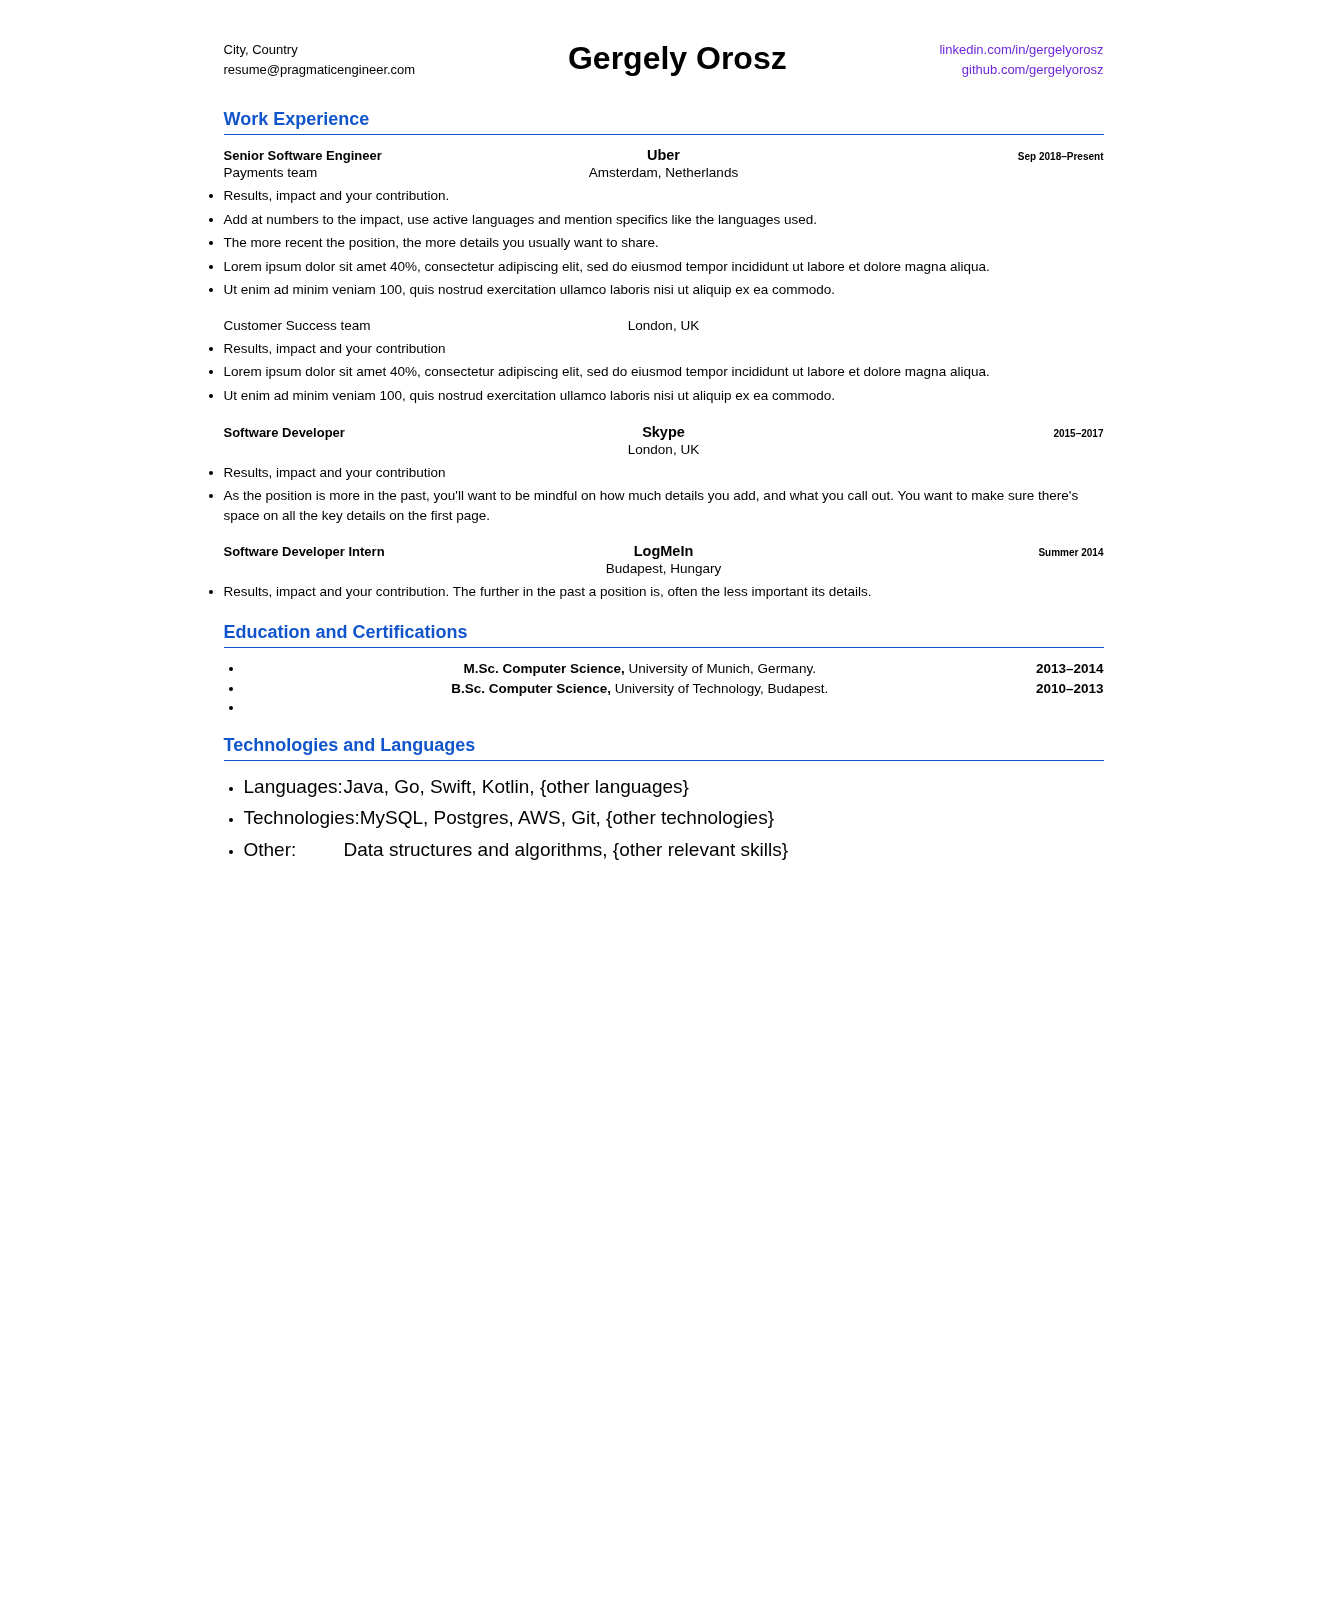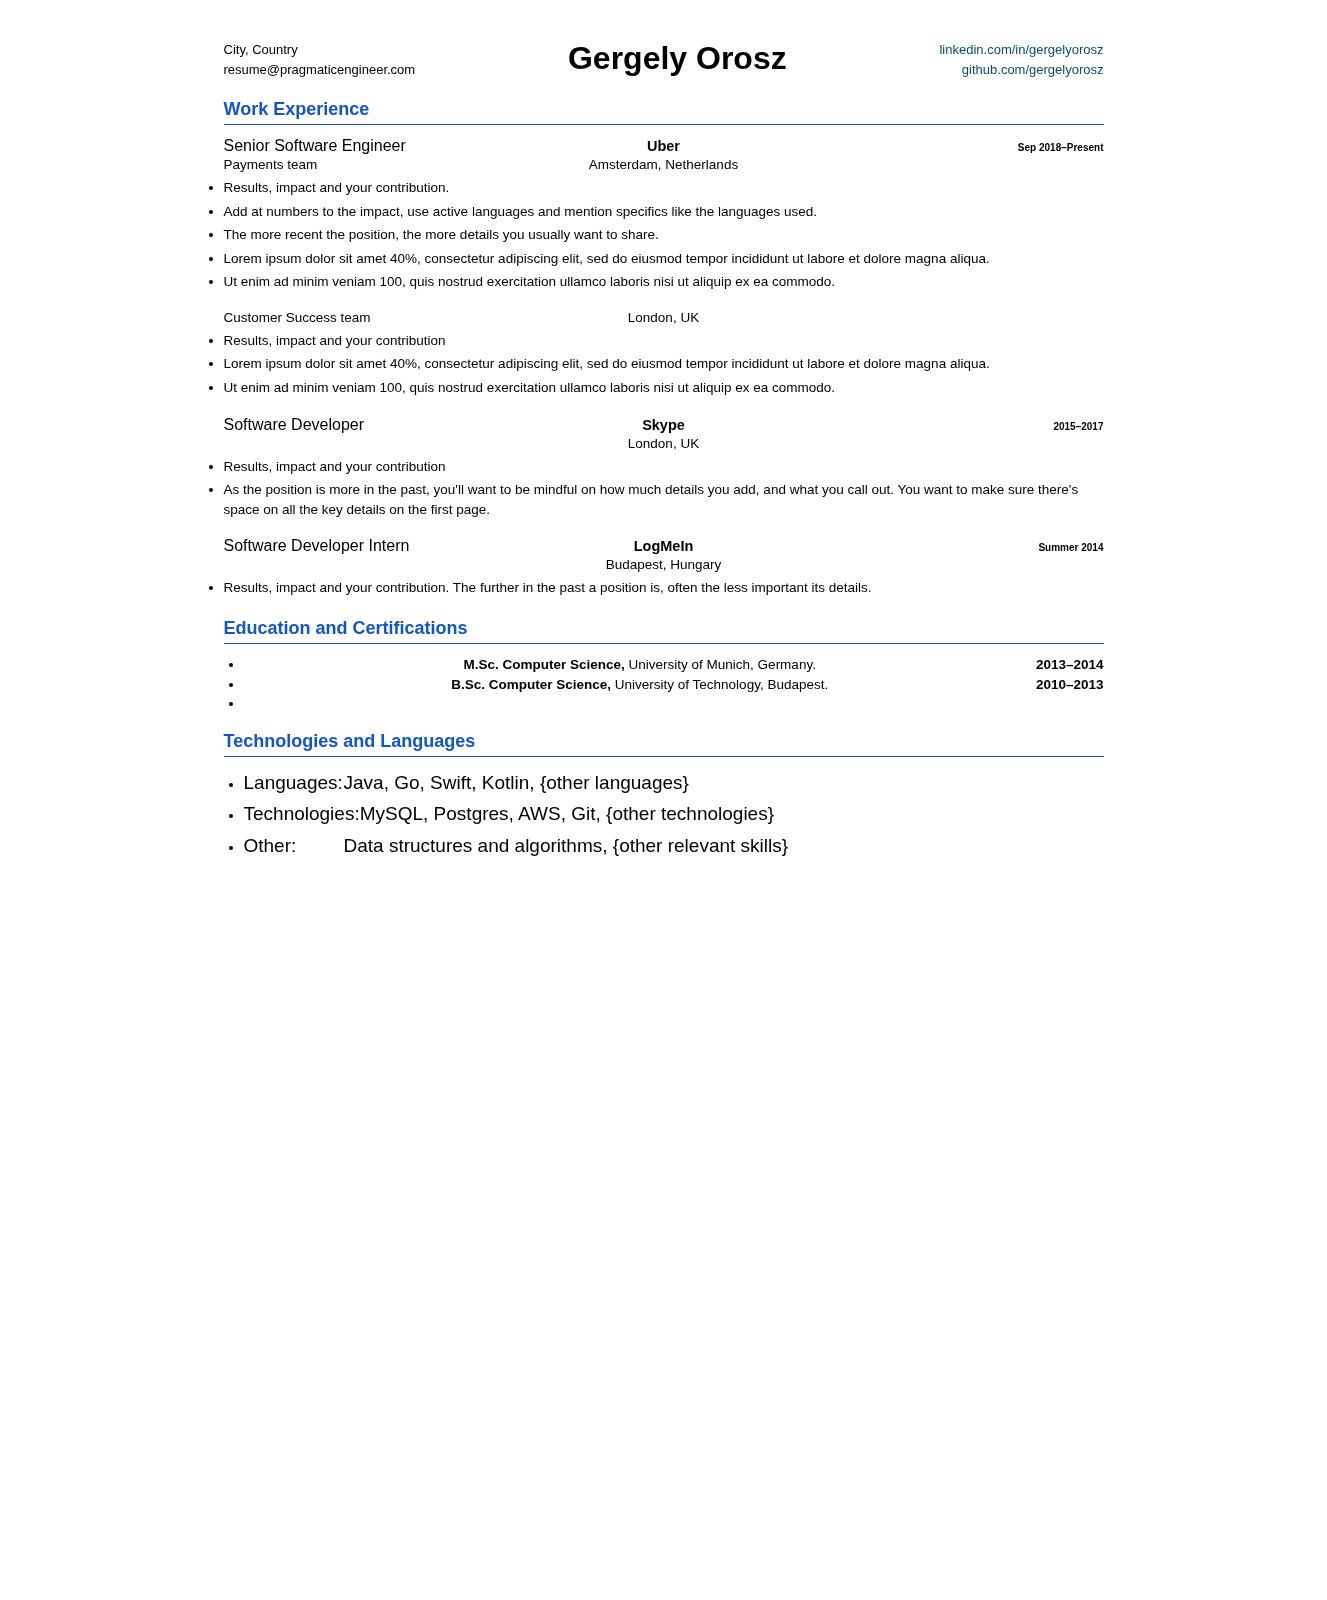--- a/index.html
+++ b/index.html
@@ -16,21 +16,21 @@
       width: 1000px;
       margin: 0 auto;
       padding: 40px 60px;
     }
 
     
     .header {
       display: flex;
       justify-content: space-between;
       align-items: flex-start;
-      margin-bottom: 20px;
+      margin-bottom: 30px;
     }
 
     .header-left {
       font-size: 13px;
       color: #000;
       line-height: 1.5;
     }
 
     .header-center {
       text-align: center;
@@ -43,21 +43,21 @@
       color: #000;
     }
 
     .header-right {
       font-size: 13px;
       text-align: right;
       line-height: 1.5;
     }
 
     .header-right a, .header-right span {
-      color: #0c4a6e;
+      color: #6d28d9;
       text-decoration: none;
       display: block;
     }
 
     
     .section {
       margin-bottom: 20px;
     }
 
     .section-title {
@@ -79,22 +79,22 @@
     }
 
     .job-header {
       display: flex;
       justify-content: space-between;
       align-items: baseline;
       margin-bottom: 2px;
     }
 
     .job-title {
-      font-weight: normal;
-      font-size: 16px;
+      font-weight: bold;
+      font-size: 13px;
       flex: 1;
     }
 
     .job-company {
       font-weight: bold;
       font-size: 14.5px;
       flex: 1;
       text-align: center;
     }
 

